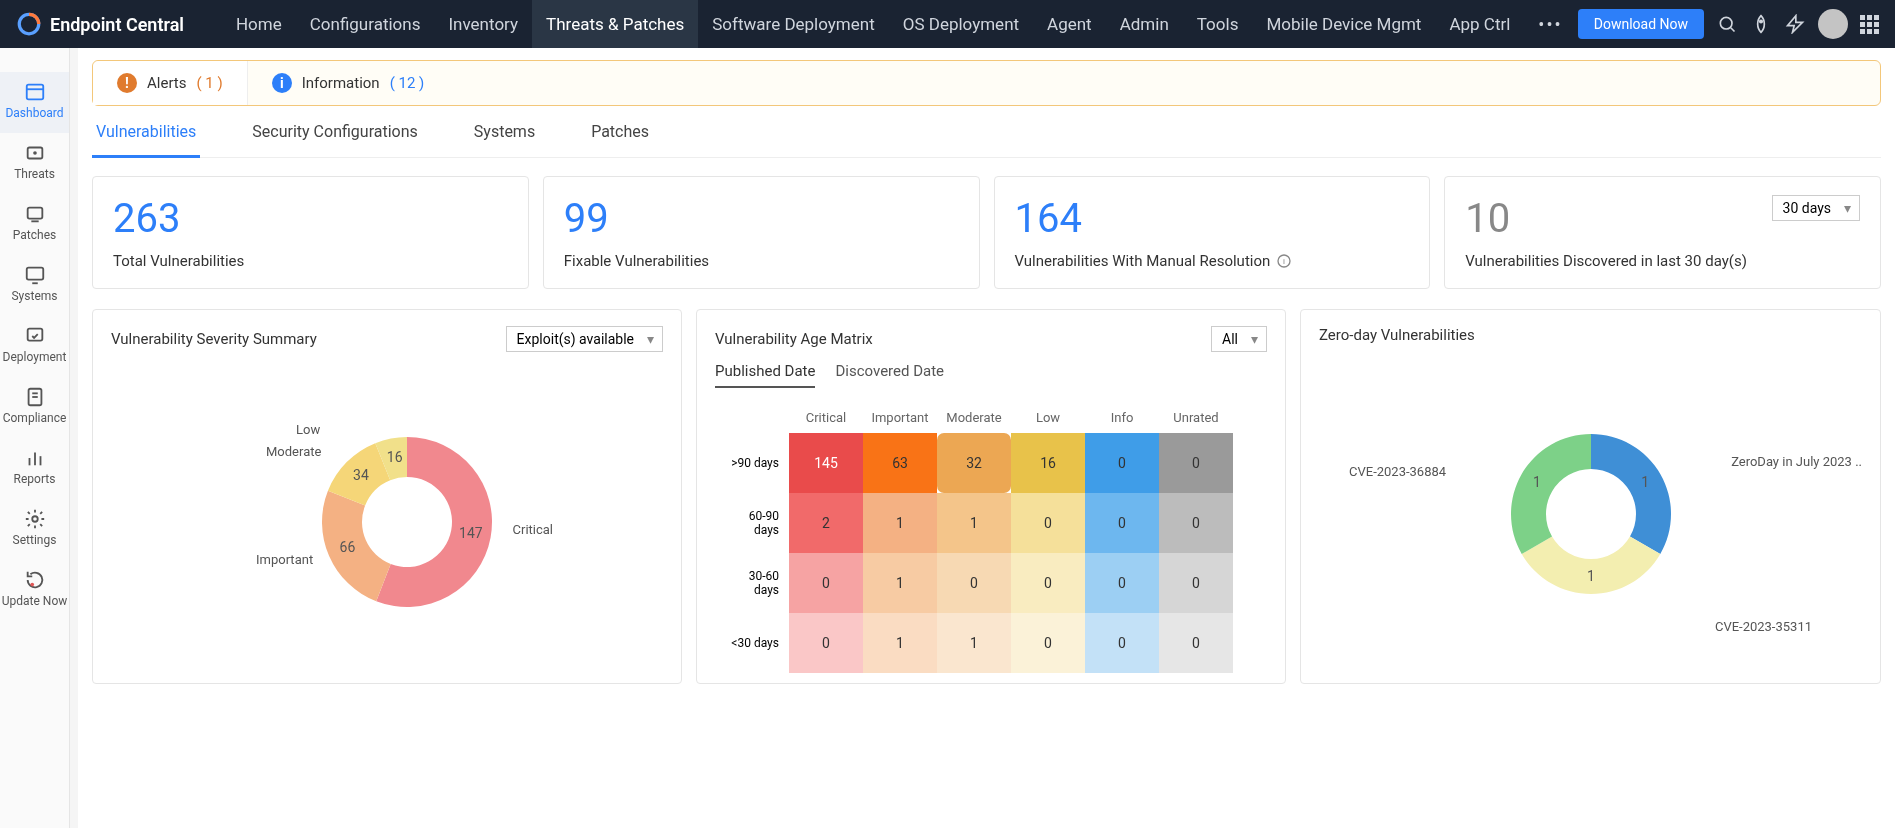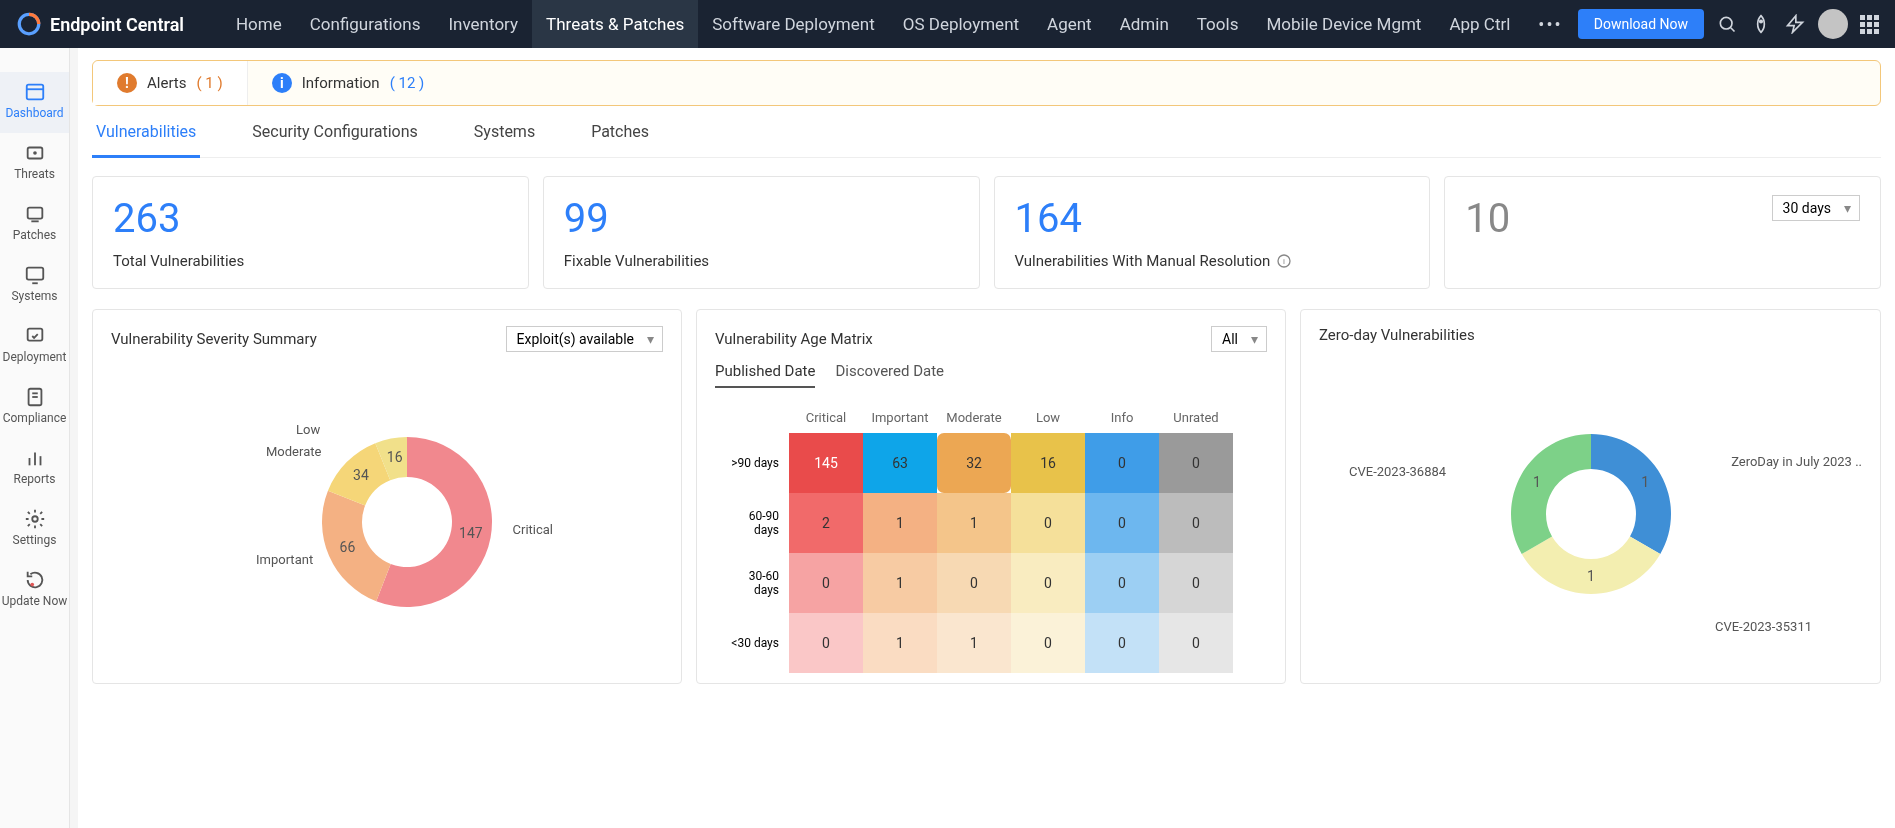--- a/index.html
+++ b/index.html
@@ -240,20 +240,21 @@
       <div class="card">
         <div class="card-big">164</div>
         <div class="card-label">Vulnerabilities With Manual Resolution <svg width="16" height="16" viewBox="0 0 24 24">
             <circle cx="12" cy="12" r="9" fill="none" stroke="#888" stroke-width="2"></circle>
             <text x="12" y="16" text-anchor="middle" font-size="12" fill="#888">i</text>
           </svg></div>
       </div>
       <div class="card">
         <span class="card-select">30 days</span>
         <div class="card-big grey">10</div>
+        <div class="card-label">Vulnerabilities Discovered in last 30 day(s)</div>
       </div>
     </div>
 
   <div class="panels-row">
 
     <div class="panel" style="flex:0 0 590px;">
       <div class="panel-head">
         <span class="panel-title">Vulnerability Severity Summary</span>
         <span class="panel-select">Exploit(s) available</span>
       </div>
@@ -287,21 +288,21 @@
       <div class="matrix" id="matrix">
           <div class="mhdr"></div>
           <div class="mhdr">Critical</div>
           <div class="mhdr">Important</div>
           <div class="mhdr">Moderate</div>
           <div class="mhdr">Low</div>
           <div class="mhdr">Info</div>
           <div class="mhdr">Unrated</div>
           <div class="mrow-label">&gt;90 days</div>
           <div class="mcell" style="background: rgb(233, 75, 75); color: rgb(255, 255, 255);">145</div>
-          <div class="mcell" style="background: #0ea5e9;">63</div>
+          <div class="mcell" style="background: #f97316;">63</div>
           <div class="mcell" style="background: rgb(236, 167, 83); border-radius: 7px;">32</div>
           <div class="mcell" style="background: rgb(232, 194, 74);">16</div>
           <div class="mcell" style="background: rgb(63, 157, 232);">0</div>
           <div class="mcell" style="background: rgb(154, 154, 154);">0</div>
           <div class="mrow-label">60-90 days</div>
           <div class="mcell" style="background: rgb(241, 106, 106);">2</div>
           <div class="mcell" style="background: rgb(244, 177, 131);">1</div>
           <div class="mcell" style="background: rgb(244, 197, 138);">1</div>
           <div class="mcell" style="background: rgb(245, 224, 154);">0</div>
           <div class="mcell" style="background: rgb(109, 183, 239);">0</div>

